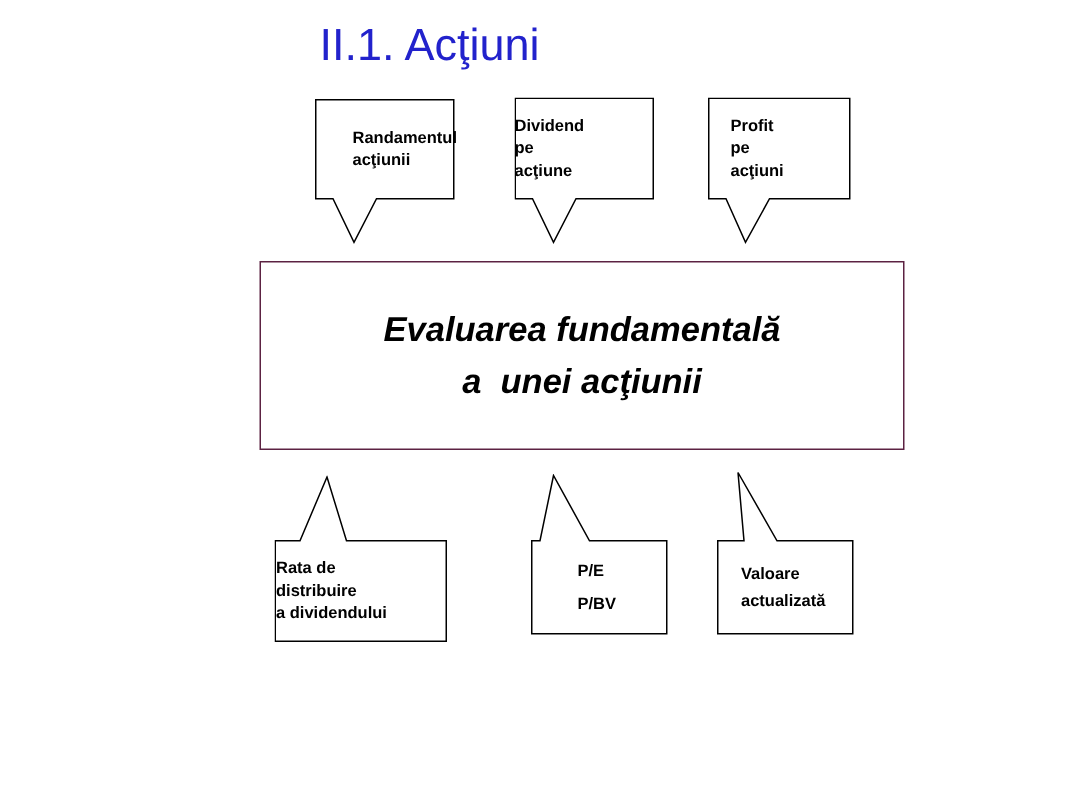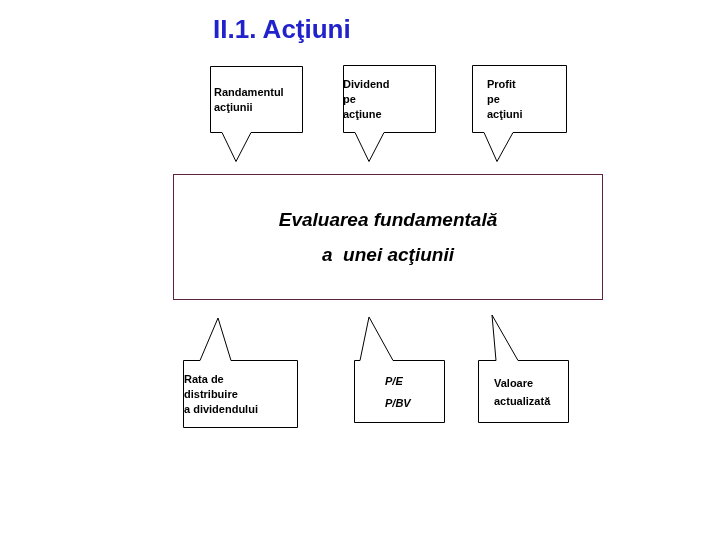--- a/index.html
+++ b/index.html
@@ -10,57 +10,57 @@
     --background:#ffffff;
   }
   html,body{margin:0;padding:0;}
   body{background:var(--background);font-family:"Liberation Sans",sans-serif;}
   .slide{
     position:relative;width:720px;height:540px;
     background:var(--background);overflow:hidden;
   }
   .title{
     position:absolute;left:213px;top:14px;margin:0;
-    font-size:26px;font-weight:bold;color:var(--title-color);
+    font-size:30px;font-weight:normal;color:var(--title-color);
     letter-spacing:0px;white-space:pre;
   }
   .callout{position:absolute;}
   .callout svg{position:absolute;left:0;top:0;display:block;}
   .co-shape{fill:#ffffff;stroke:var(--callout-border-color);stroke-width:1;}
   .co-text{
     position:absolute;left:0;width:100%;box-sizing:border-box;
     display:flex;flex-direction:column;justify-content:center;
     font-size:11px;font-weight:bold;line-height:15px;color:var(--text-color);
     white-space:pre-line;
   }
-  .co-text.lh22{line-height:22px;font-style:italic;}
+  .co-text.lh22{line-height:22px;}
   .co-text.lh18{line-height:18px;}
   .center-box{
     position:absolute;left:173px;top:174px;width:430px;height:126px;
     box-sizing:border-box;border:1.5px solid var(--center-border-color);
     background:var(--background);
     display:flex;flex-direction:column;justify-content:center;align-items:center;
   }
   .center-line{
-    font-size:19px;font-weight:bold;font-style:italic;color:var(--text-color);
+    font-size:23px;font-weight:bold;font-style:italic;color:var(--text-color);
     line-height:35px;white-space:pre;text-align:center;
   }
 </style>
 </head>
 <body>
 
 <div class="slide">
 
   <h1 class="title">II.1. Acţiuni</h1>
 
   <div class="callout" style="left:210px;top:66px;width:94px;height:97px">
     <svg width="94" height="97" viewBox="0 0 94 97">
       <path class="co-shape" d="M0.5,0.5 H92.5 V66.5 H41 L26,95.5 L12,66.5 H0.5 Z"></path>
     </svg>
-    <div class="co-text" style="top:0;height:67px;padding-left:4px;padding-right:6px">Randamentul
+    <div class="co-text" style="top:0;height:67px;padding-left:25px;padding-right:6px">Randamentul
 acţiunii</div>
   </div>
 
   <div class="callout" style="left:343px;top:65px;width:94px;height:98px">
     <svg width="94" height="98" viewBox="0 0 94 98">
       <path class="co-shape" d="M0.5,0.5 H92.5 V67.5 H41 L26,96.5 L12,67.5 H0.5 Z"></path>
     </svg>
     <div class="co-text" style="top:0;height:68px;padding-right:6px">Dividend
 pe
 acţiune</div>

